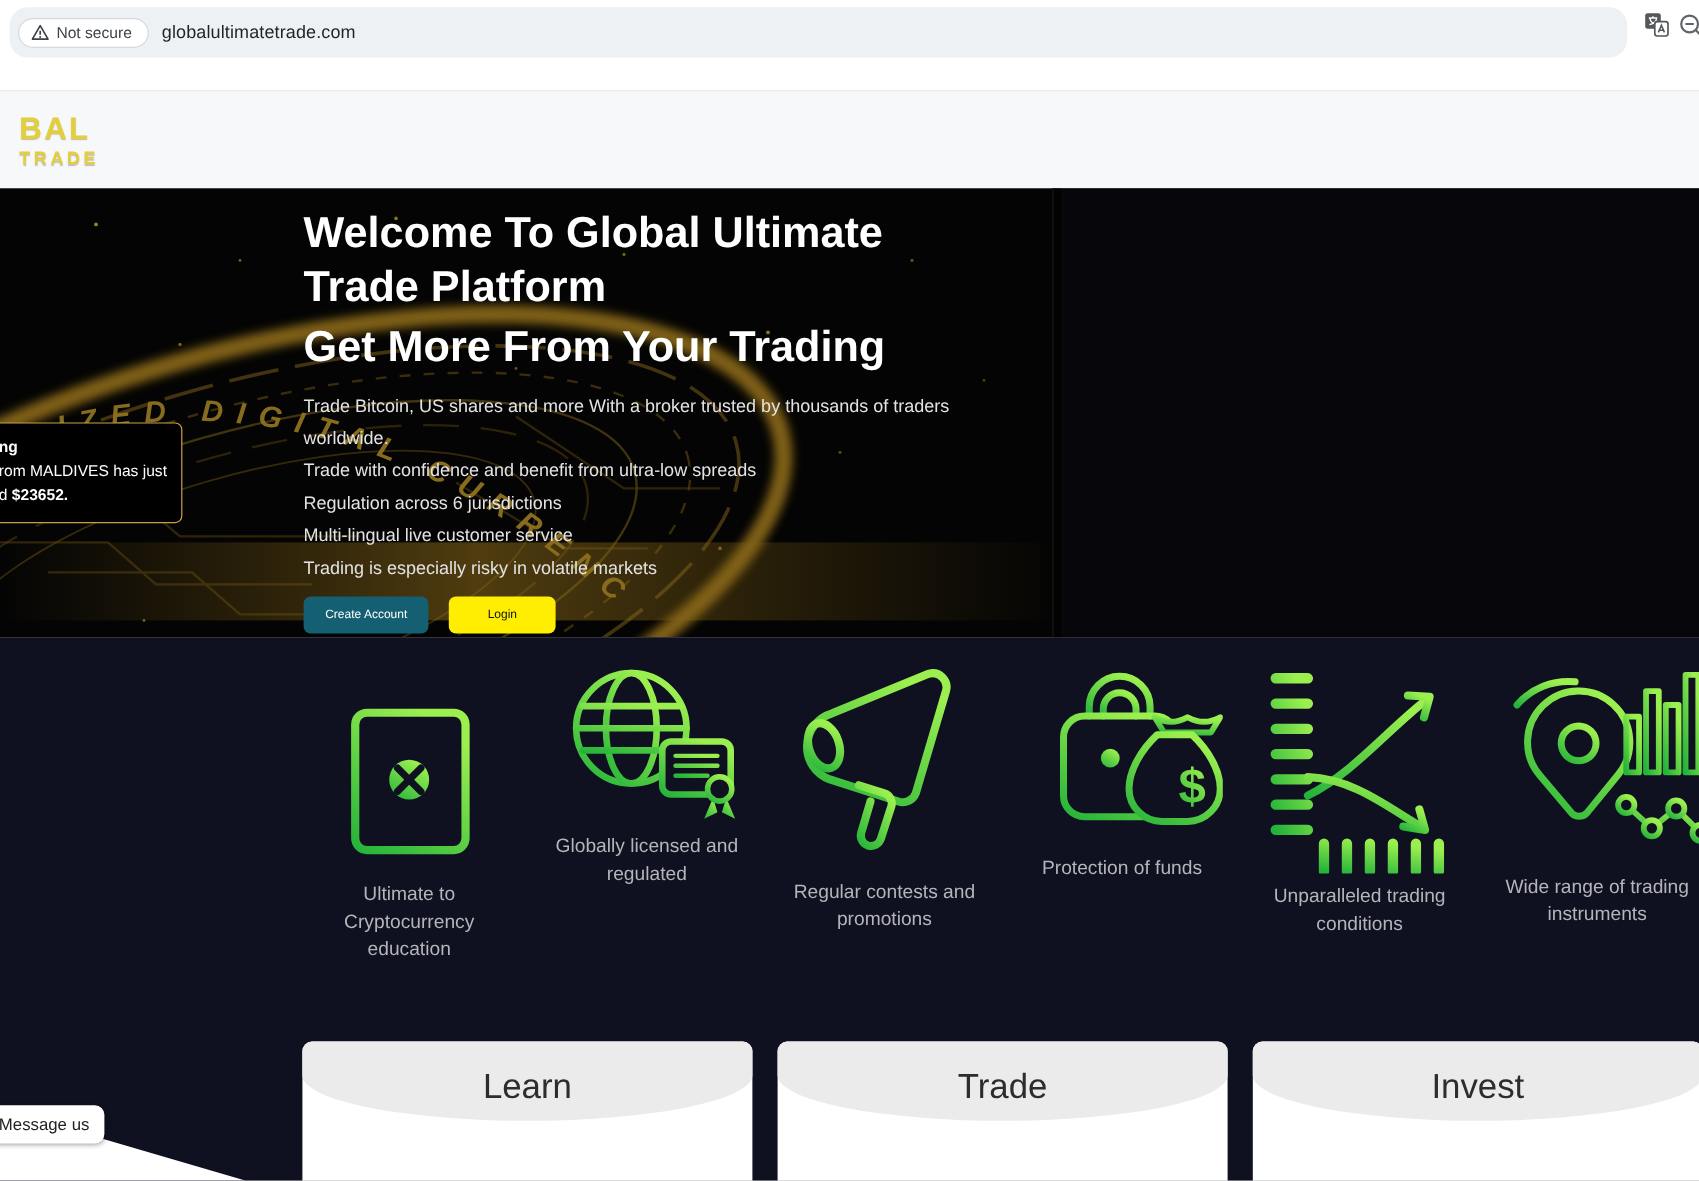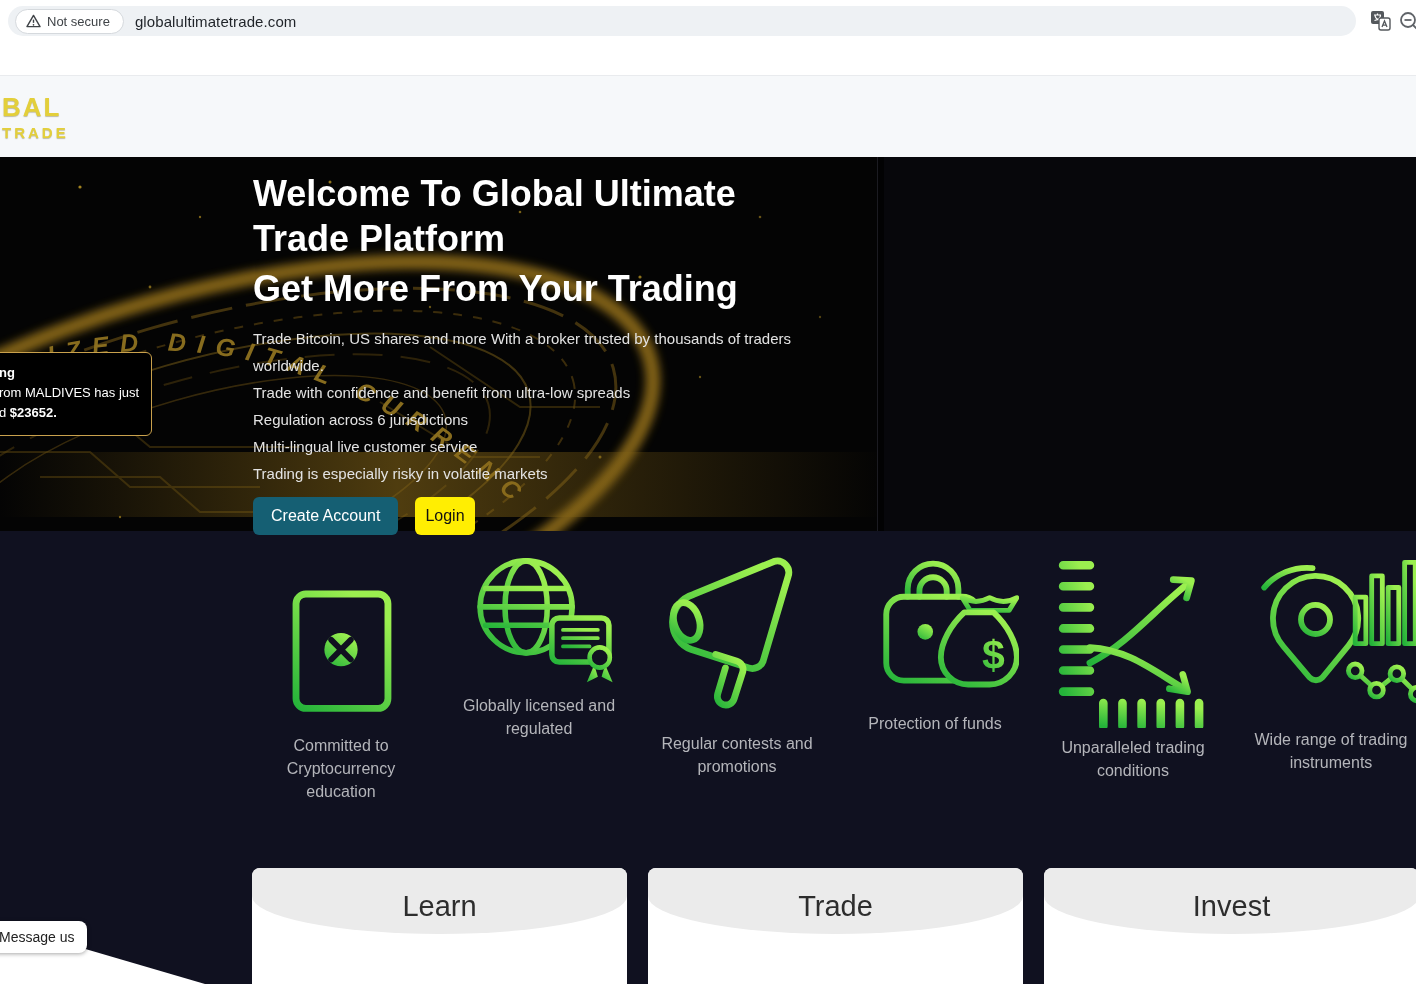--- a/index.html
+++ b/index.html
@@ -1,55 +1,55 @@
 <!DOCTYPE html>
 <html><head>
 <meta charset="utf-8">
 <style>
   * { margin:0; padding:0; box-sizing:border-box; }
   html,body { width:1416px; height:984px; overflow:hidden; background:#fff;
     font-family:"Liberation Sans", sans-serif; position:relative; }
 
   
   .chrome { position:absolute; top:0; left:0; width:1416px; height:42px; background:#fff; z-index:20; }
-  .omnibox { position:absolute; top:6px; left:8px; width:1348px; height:30px;
+  .omnibox { position:absolute; top:6px; left:8px; width:1348px; height:42px;
     background:#eef1f4; border-radius:15px; display:flex; align-items:center; }
   .sec-chip { display:inline-flex; align-items:center; gap:6px; margin-left:7px;
     background:#fff; border:1px solid #d5d9dd; border-radius:13px; height:25px; padding:0 13px 0 10px;
     font-size:13px; color:#3f4347; }
   .url { margin-left:11px; font-size:15px; color:#1f2328; letter-spacing:.1px; }
   .chrome-ico { position:absolute; top:10px; }
   .ico-translate { left:1370px; }
   .ico-zoomout { left:1398px; }
 
   
   .site-header { position:absolute; top:42px; left:0; width:1416px; height:115px; background:#fff; }
   .site-header .band { position:absolute; top:33px; left:0; right:0; bottom:0;
     background:#f6f8fa; border-top:1px solid #e9ebee; }
-  .logo { position:absolute; left:2px; top:52px; color:#e3cf3a; font-weight:800;
+  .logo { position:absolute; left:16px; top:52px; color:#e3cf3a; font-weight:800;
     text-shadow:0 1px 1px rgba(90,75,0,.35); line-height:1; }
   .logo .l1 { font-size:26px; letter-spacing:2px; }
   .logo .l2 { font-size:15px; letter-spacing:3px; margin-top:5px; }
 
   
   .hero { position:absolute; top:157px; left:0; width:1416px; height:374px; background:#040404; }
   .hero-right { position:absolute; left:884px; top:0; width:532px; height:374px; background:#07070b; }
   .hero-divider { position:absolute; left:877px; top:0; width:7px; height:374px;
     background:#020203; border-left:1px solid #1b1b21; }
   .coin-art { position:absolute; left:0; top:0; }
   .hero-content { position:absolute; left:253px; top:14px; z-index:4; }
   .hero-title div { color:#fff; font-weight:700; font-size:36px; line-height:45px; white-space:nowrap; }
   .hero-title .t3 { margin-top:5px; }
   .hero-paras { margin-top:14px; }
   .hero-paras div { color:#e3e3e3; font-size:15px; line-height:27px; white-space:nowrap; }
   .hero-buttons { margin-top:10px; display:flex; align-items:center; }
-  .btn { border:none; border-radius:6px; font-size:16px; cursor:pointer;
+  .btn { border:none; border-radius:6px; font-size:10px; cursor:pointer;
     font-family:"Liberation Sans", sans-serif; }
   .btn-create { background:#155f73; color:#fff; padding:10px 18px; }
-  .btn-login { background:#ffee02; color:#111; padding:10px 10px; margin-left:17px; }
+  .btn-login { background:#ffee02; color:#111; padding:10px 32px; margin-left:17px; }
 
   .notif { position:absolute; left:-10px; top:195px; width:162px; z-index:6;
     background:#000; border:1px solid #c9a14d; border-radius:6px; padding:10px 10px 12px 8px;
     color:#fff; font-size:13px; line-height:20px; white-space:nowrap; overflow:hidden; }
   .notif .b { font-weight:700; }
 
   
   .features-bg { position:absolute; top:531px; left:0; width:1416px; height:453px; background:#101120; }
   .features { position:absolute; top:548px; left:242px; display:flex; }
   .feature { width:198px; display:flex; flex-direction:column; align-items:center; flex:none; }
@@ -207,21 +207,21 @@
           </linearGradient>
         </defs>
       <g stroke="url(#g1)" stroke-width="7">
         <path d="M24 15 H112"></path>
           <path d="M24 32 H112"></path>
         <rect x="20" y="47" width="94" height="117" rx="10"></rect>
       </g>
       <circle cx="66" cy="104" r="17" fill="url(#g1)"></circle>
       <path d="M56 94 L76 114 M76 94 L56 114" stroke="#101120" stroke-width="6"></path>
     </svg>
-    <div class="cap">Committed to Cryptocurrency education</div>
+    <div class="cap">Ultimate to Cryptocurrency education</div>
   </div>
 
   <div class="feature">
     <svg width="168" height="138" viewBox="0 0 172 150" fill="none" stroke-linecap="round" stroke-linejoin="round">
       <defs>
           <linearGradient id="g2" x1="0" y1="1" x2="0.6" y2="0">
         <stop offset="0" stop-color="#24b33a"></stop>
             <stop offset="1" stop-color="#9bef4f"></stop>
           </linearGradient>
         </defs>

